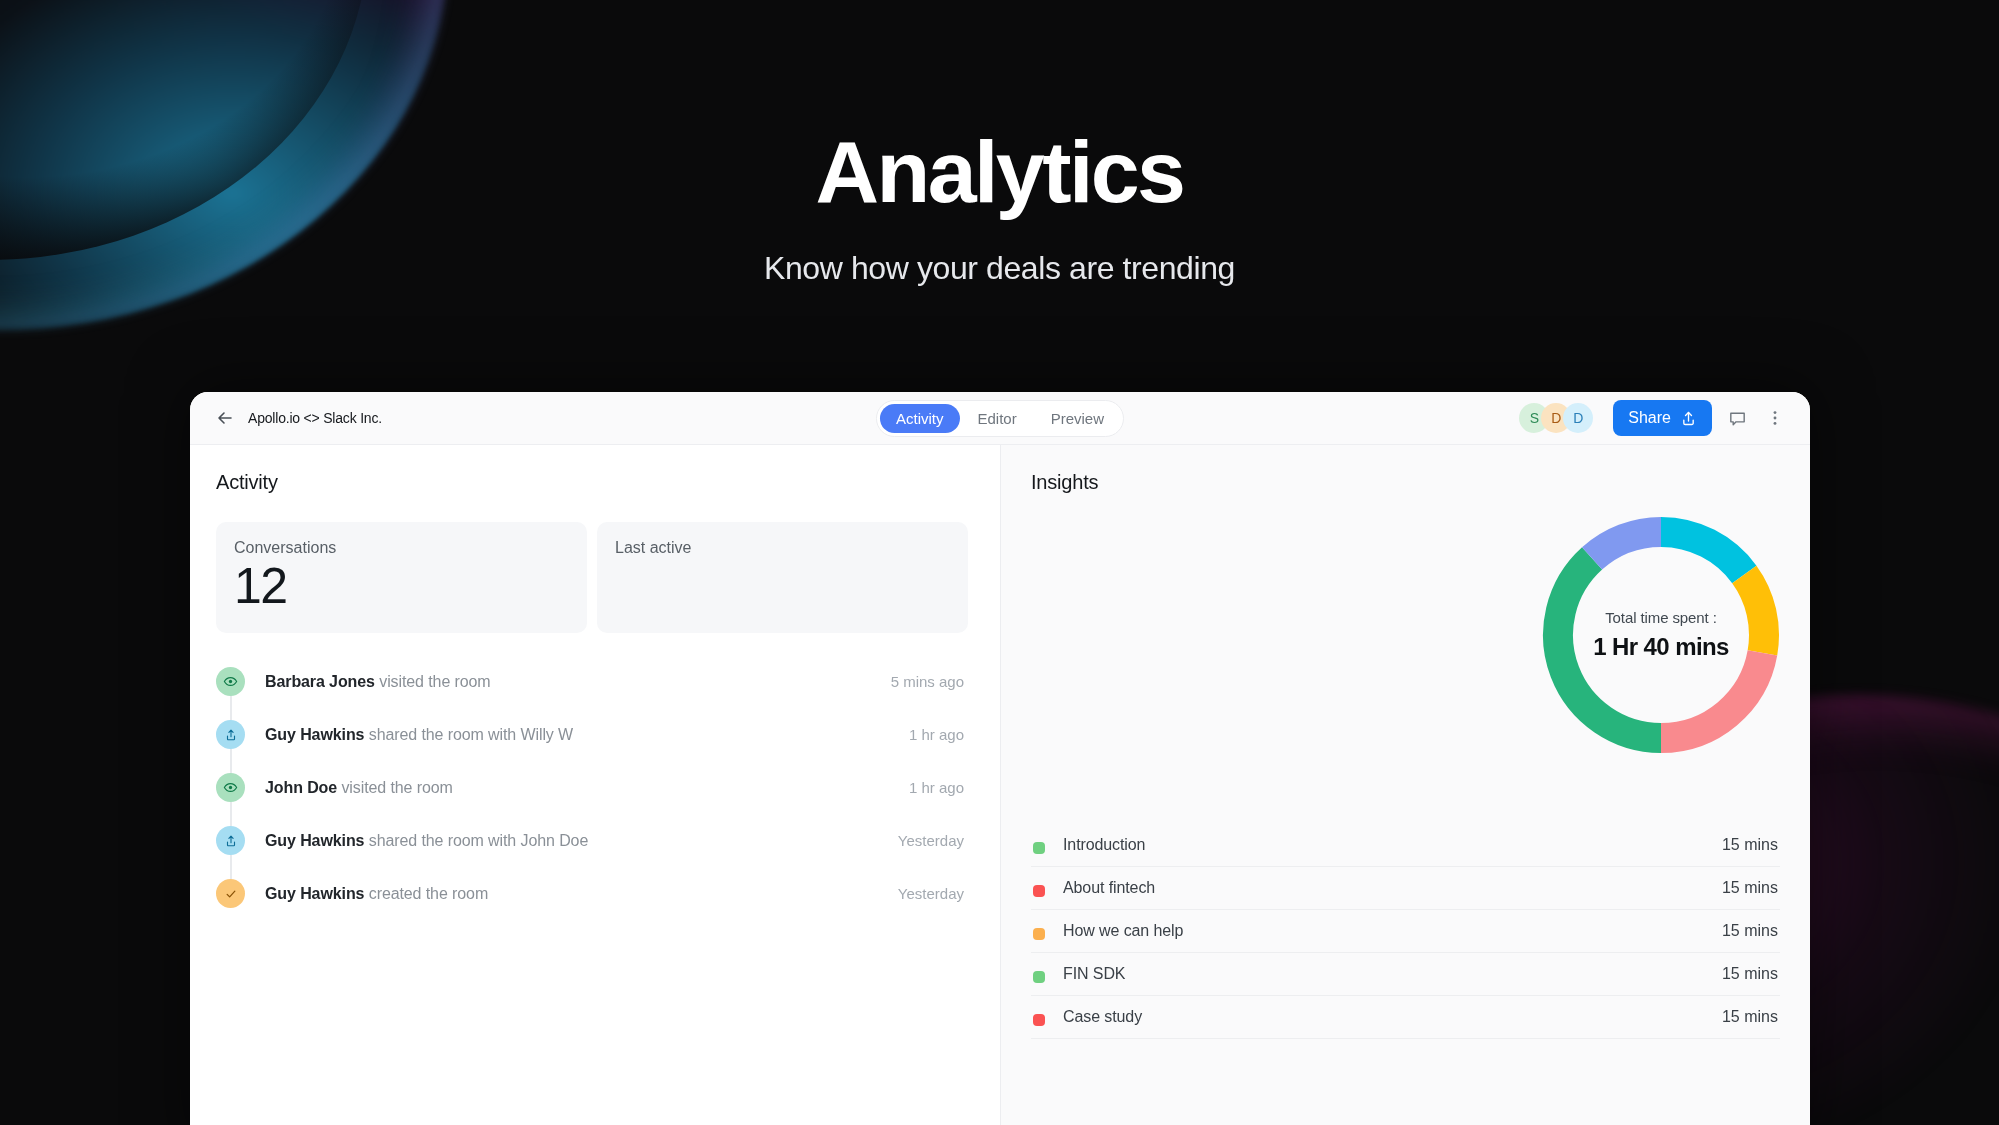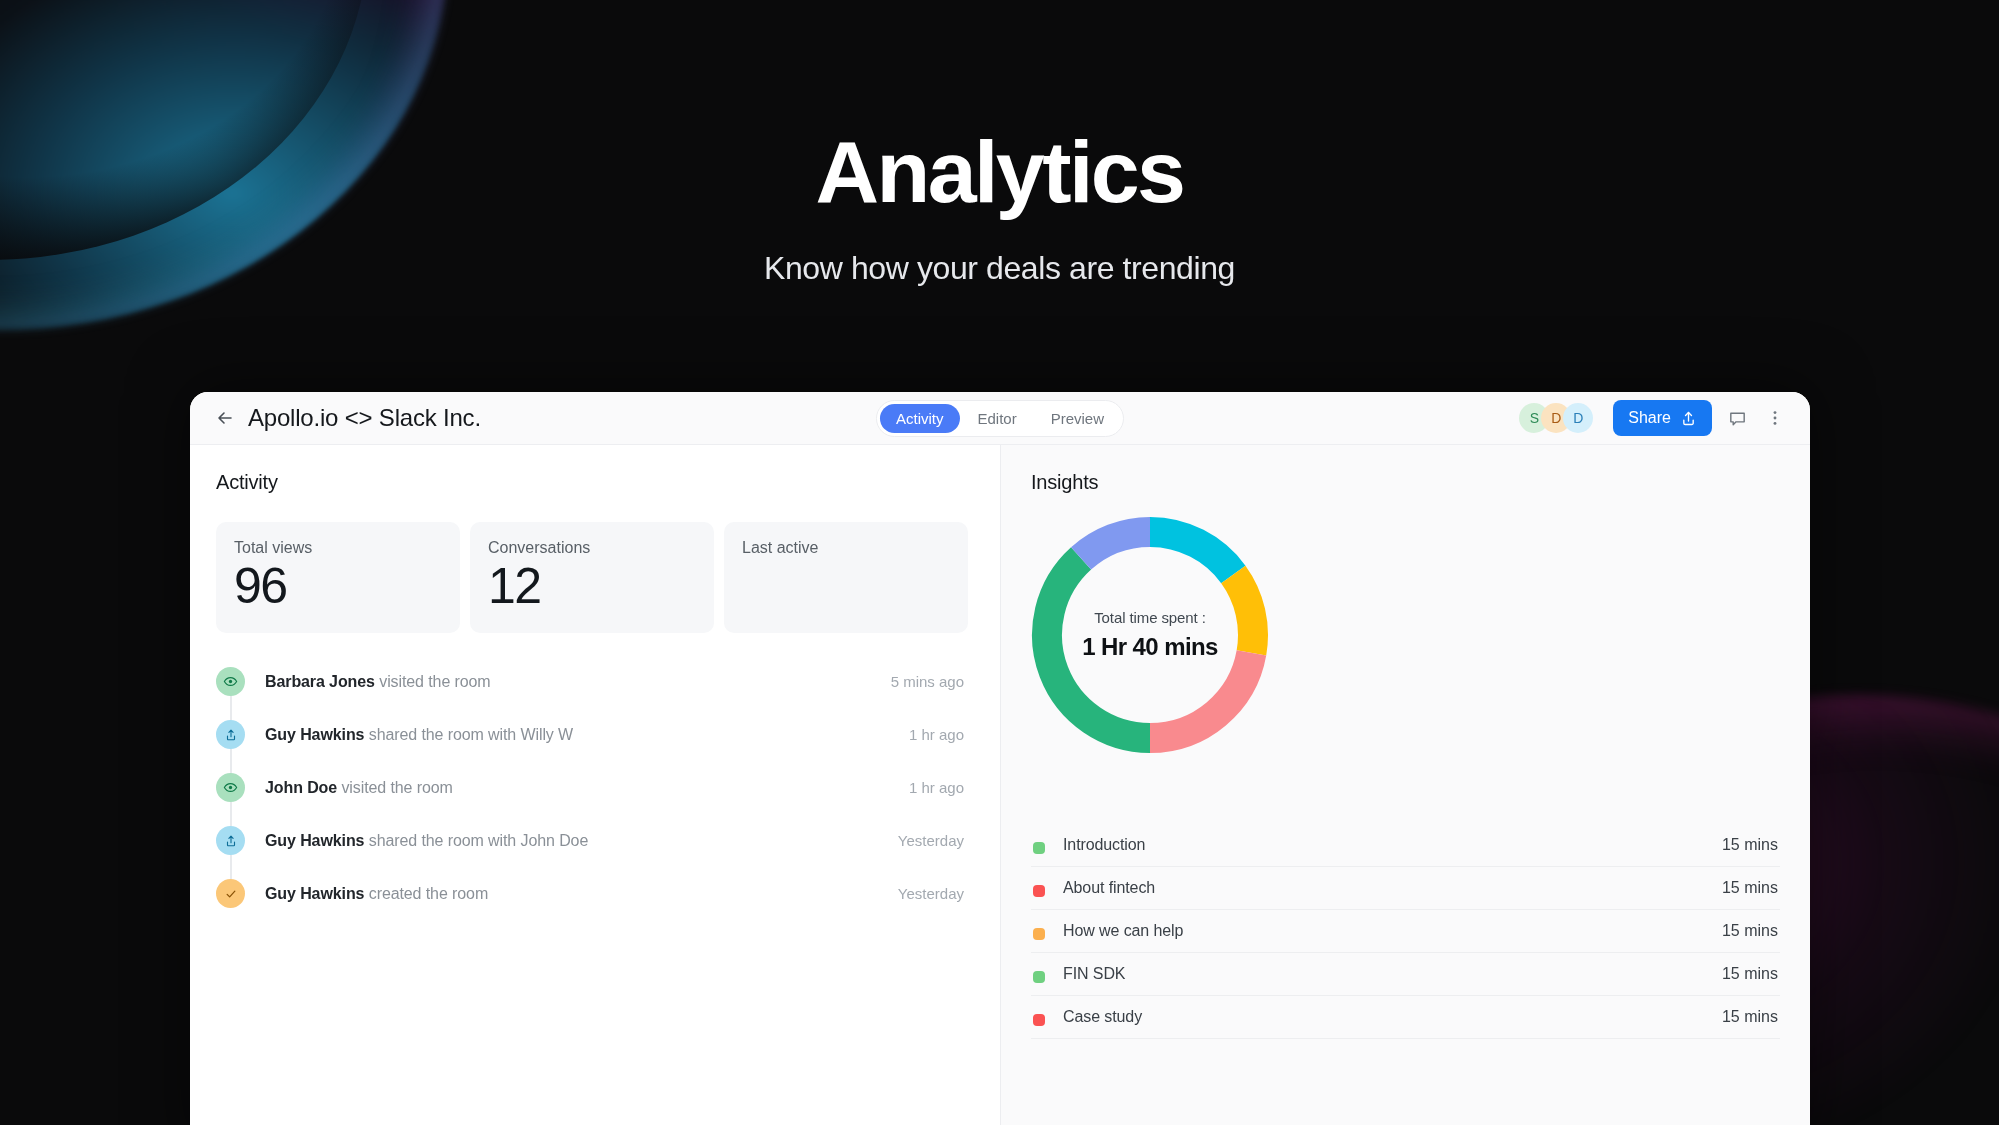--- a/index.html
+++ b/index.html
@@ -70,21 +70,21 @@
   }
 
   .topbar {
     height:53px; background:#FAFAFB;
     border-bottom:1px solid #EDEEF1;
     display:flex; align-items:center;
     padding:0 22px 0 24px; position:relative;
   }
   .back-arrow { width:22px; height:22px; flex:0 0 auto; cursor:pointer;
                 display:flex; align-items:center; justify-content:center; color:#4A5057; }
-  .room-title { margin-left:12px; font-size:24px; font-weight:500; color:#15181C; letter-spacing:-0.2px; }
+  .room-title { margin-left:12px; font-size:14px; font-weight:500; color:#15181C; letter-spacing:-0.2px; }
 
   .segmented {
     position:absolute; left:50%; transform:translateX(-50%);
     display:flex; align-items:center; gap:2px;
     background:#FFFFFF; border:1px solid #EBECEF;
     border-radius:999px; padding:3px;
   }
   .seg { padding:6px 16px; border-radius:999px; font-size:15px; color:#6F767E; cursor:pointer; white-space:nowrap; }
   .seg.active { background:#4A7BF7; color:#FFFFFF; font-weight:500; }
 
@@ -135,21 +135,21 @@
     position:absolute; left:14px; top:0; bottom:0; width:1.5px;
     background:#E8EAED; z-index:1;
   }
   .act-row:first-child .act-line { top:50%; }
   .act-row:last-child .act-line { bottom:50%; }
   .act-text { margin-left:20px; font-size:16px; color:#8A9097; letter-spacing:-0.1px; }
   .act-text b { color:#22262B; font-weight:600; }
   .act-time { margin-left:auto; font-size:15px; color:#A3A9B0; white-space:nowrap; }
 
   
-  .donut-wrap { display:flex; justify-content:flex-start; margin-top:22px; }
+  .donut-wrap { display:flex; justify-content:flex-end; margin-top:22px; }
   .donut { position:relative; width:238px; height:238px; }
   .donut-center {
     position:absolute; left:0; top:0; right:0; bottom:0;
     display:flex; flex-direction:column; align-items:center; justify-content:center;
     text-align:center;
   }
   .donut-label { font-size:15px; color:#404850; letter-spacing:-0.1px; }
   .donut-value { margin-top:7px; font-size:24px; font-weight:700; color:#0E1114; letter-spacing:-0.6px; }
 
   .legend { margin-top:70px; }
@@ -225,26 +225,20 @@
       </div>
     </div>
 
     <div class="body">
 
       <div class="left-pane">
         <div class="pane-title">Activity</div>
 
         <div class="stats">
           <div class="stat-card">
-            <div class="stat-label">Total views</div>
-            <div class="stat-value">
-              <span>96</span>
-            </div>
-          </div>
-          <div class="stat-card">
             <div class="stat-label">Conversations</div>
             <div class="stat-value">
               <span>12</span>
             </div>
           </div>
           <div class="stat-card">
             <div class="stat-label">Last active</div>
           </div>
         </div>
 

